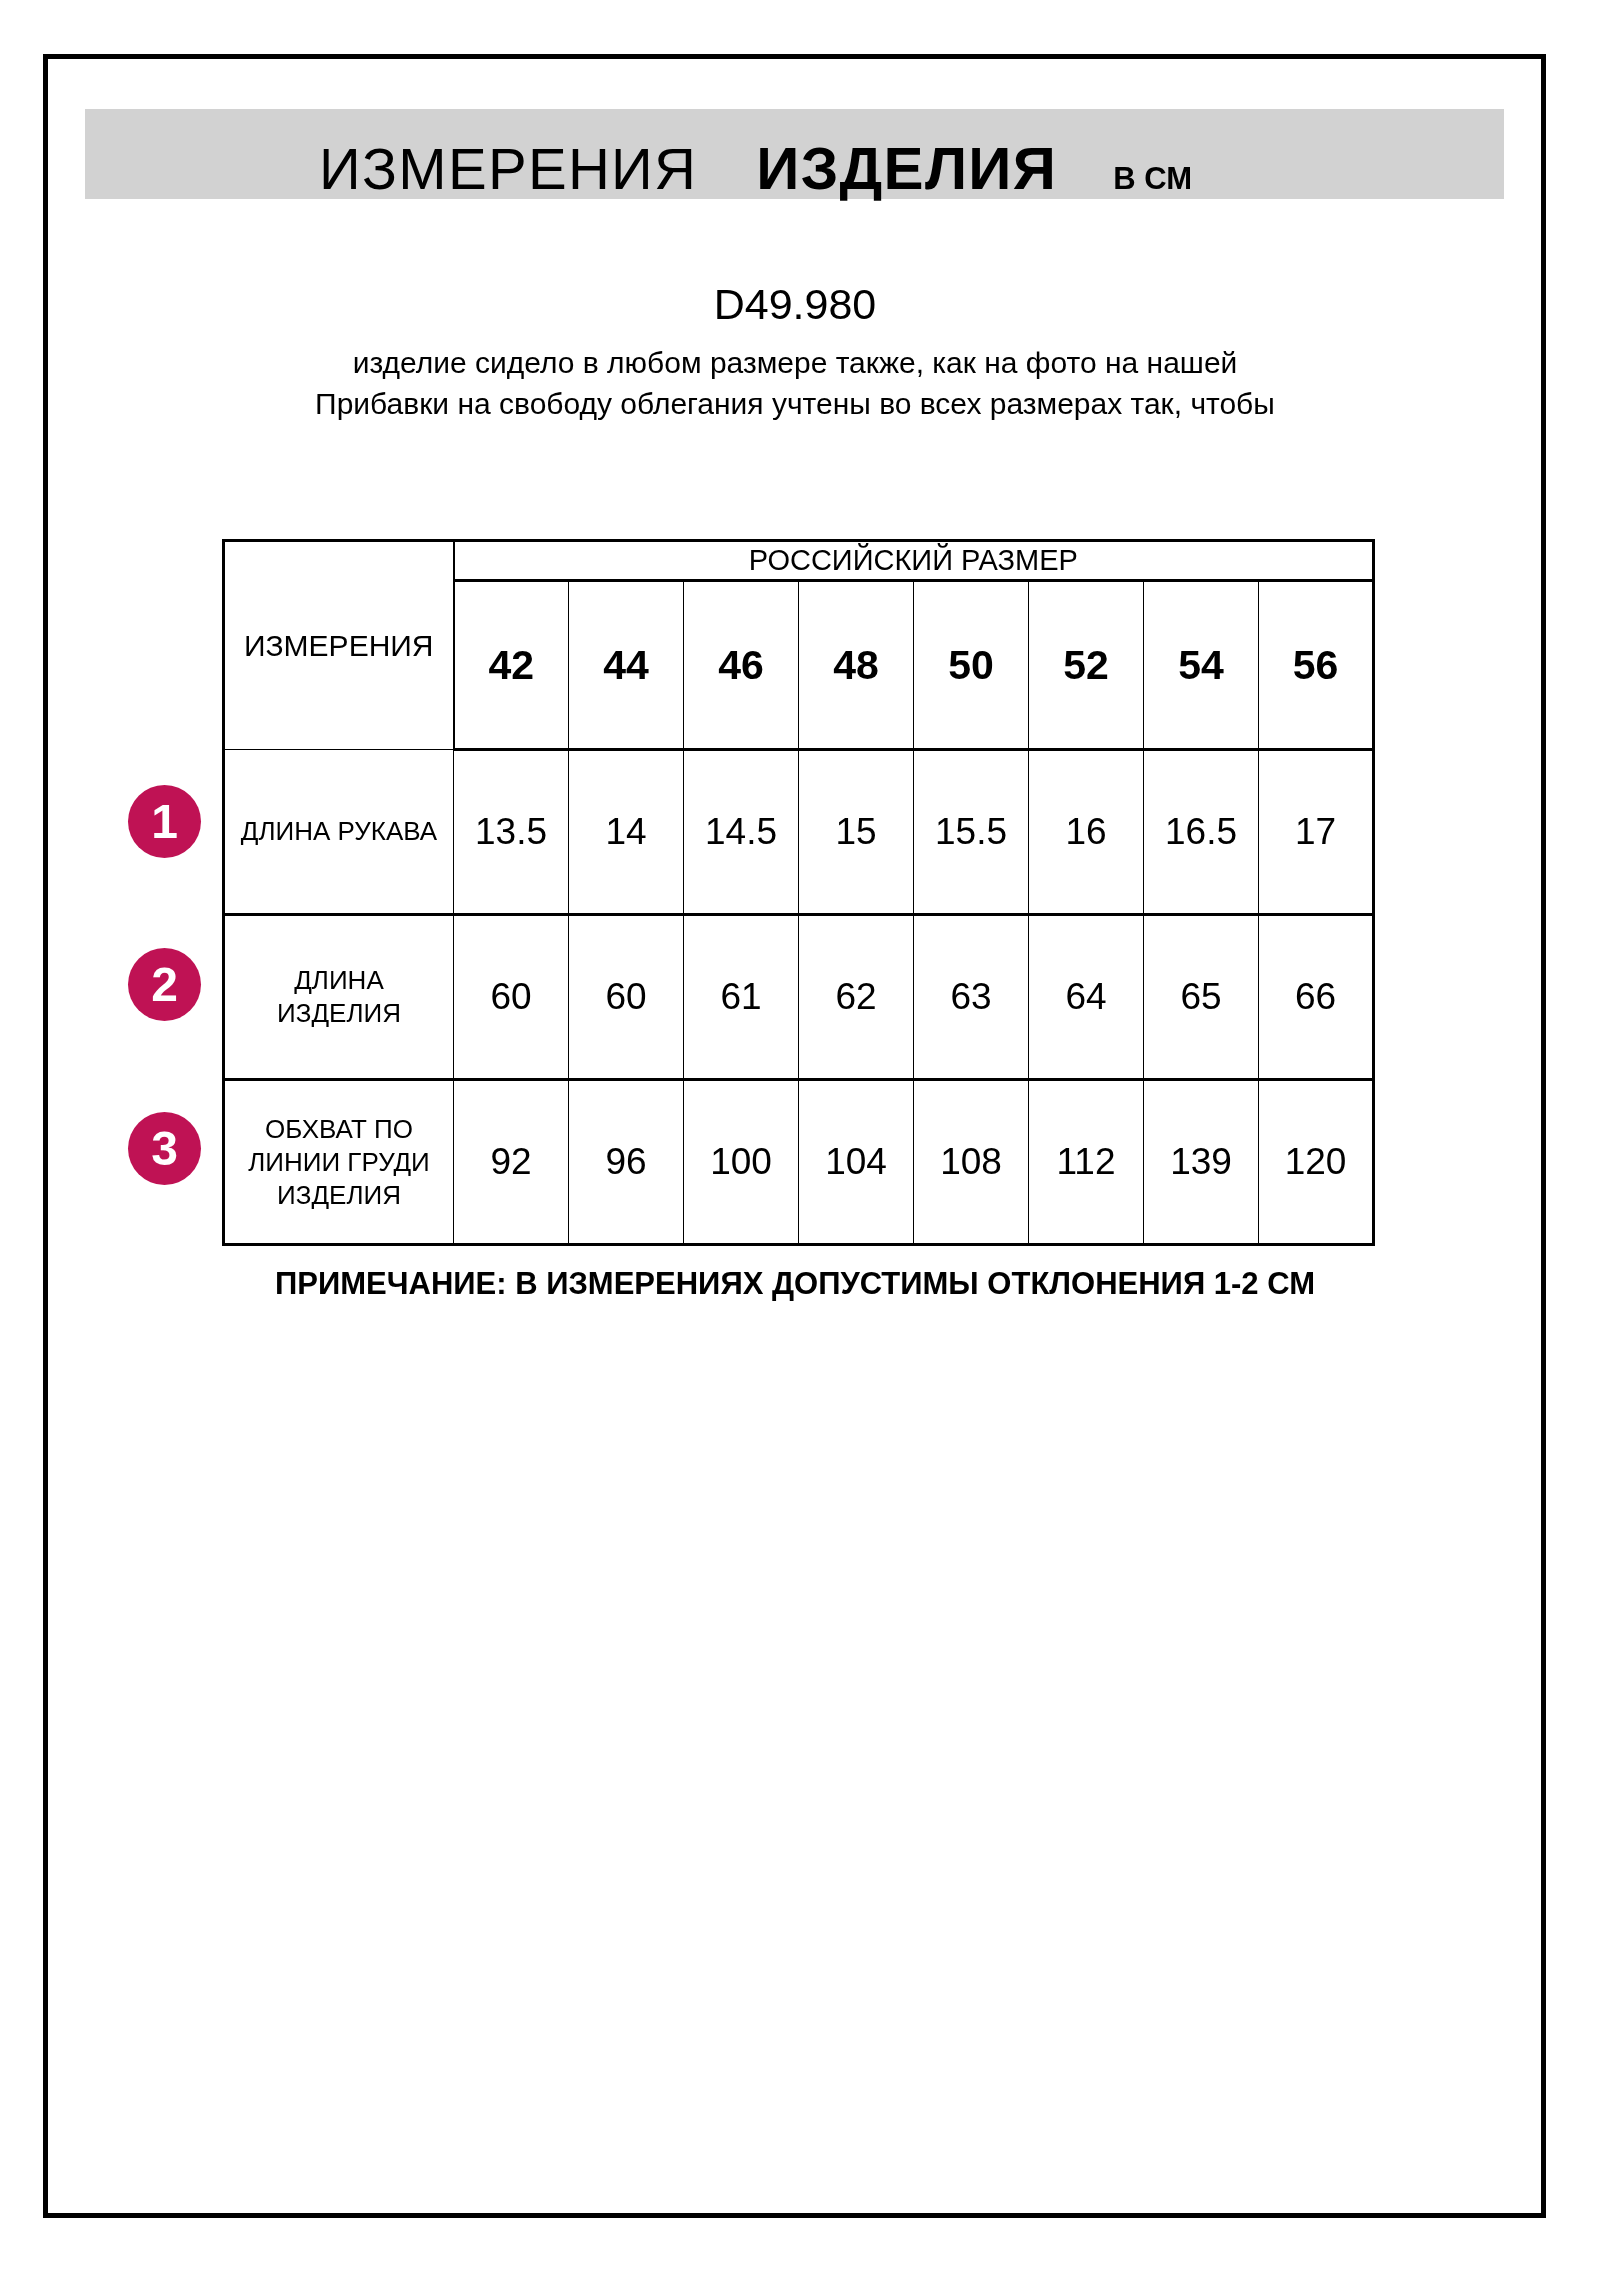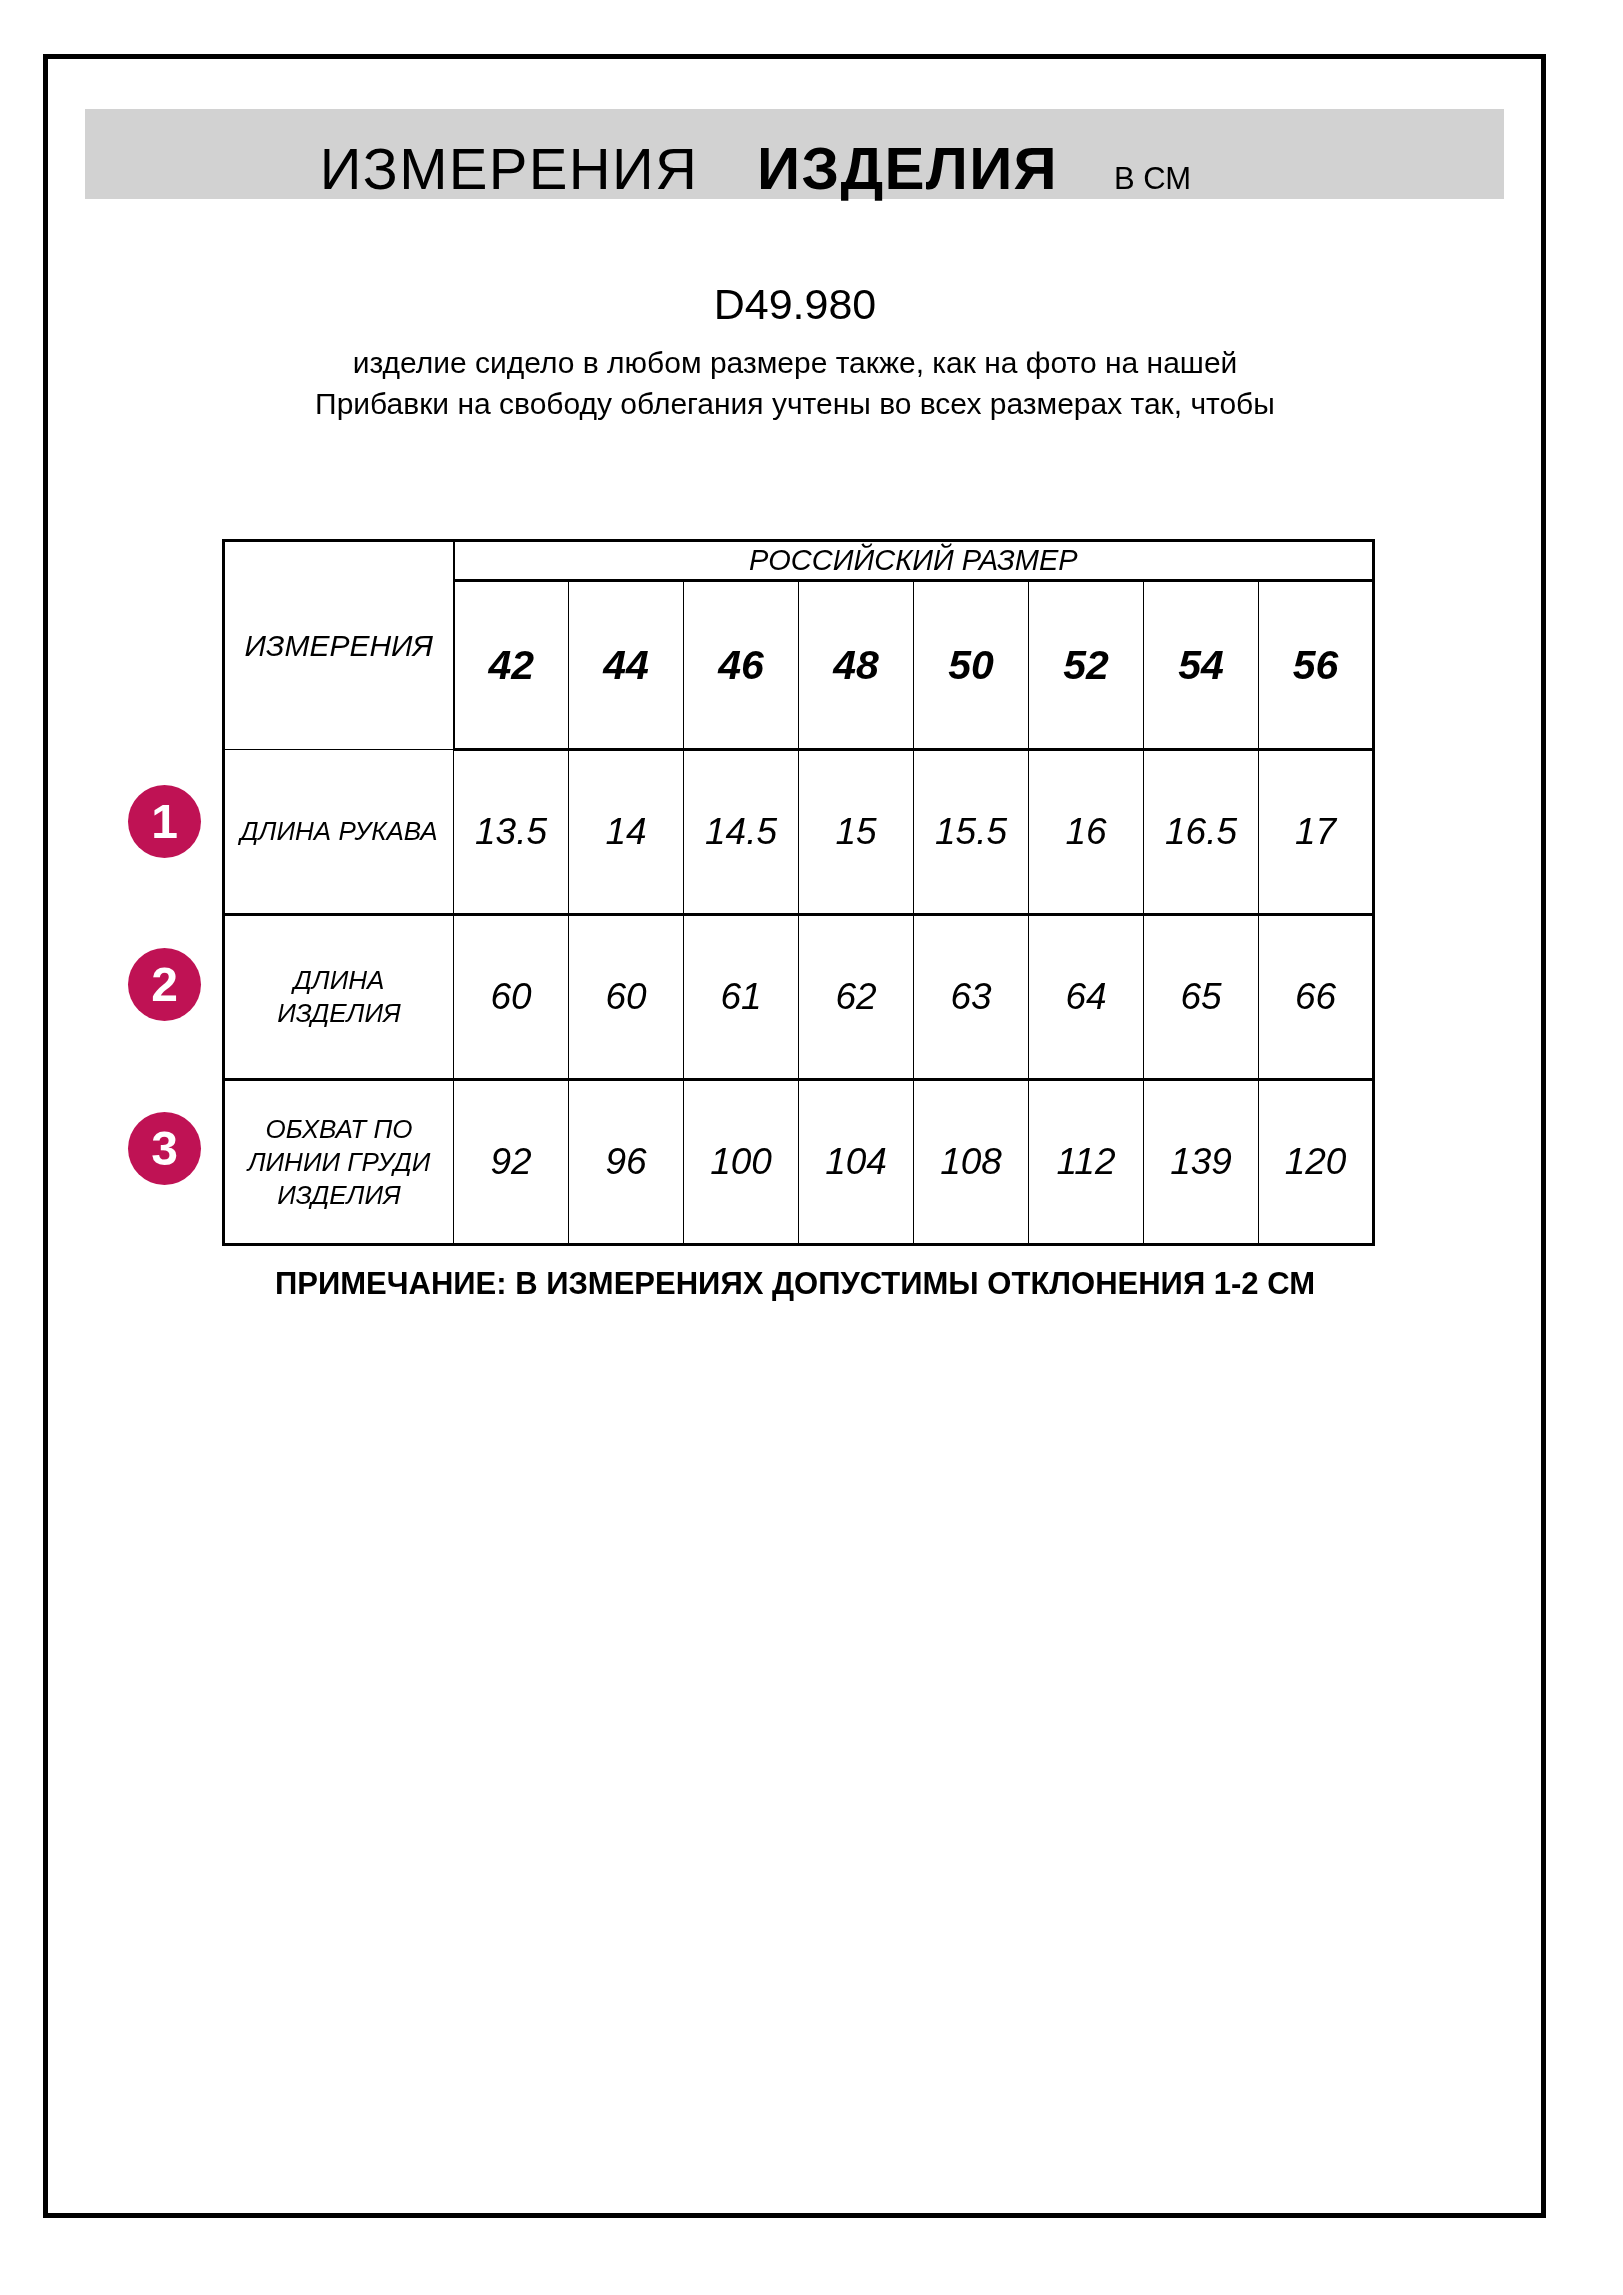--- a/index.html
+++ b/index.html
@@ -23,41 +23,40 @@
     background:#d2d2d2;
     display:flex;align-items:baseline;justify-content:center;
   }
   .title-band .inner{
     display:flex;align-items:baseline;
     transform:translateX(-39px);
     padding-top:25px;
   }
   .t1{font-size:58px;font-weight:400;letter-spacing:1.3px;}
   .t2{font-size:60px;font-weight:700;margin-left:59px;letter-spacing:1.3px;}
-  .t3{font-size:31px;font-weight:400;margin-left:56px;}
+  .t3{font-size:31px;font-weight:700;margin-left:56px;}
   .product-code{
     position:absolute;left:43px;top:280px;width:1504px;
     text-align:center;font-size:43px;font-weight:400;
   }
   .desc{
     position:absolute;left:43px;top:342px;width:1504px;
     text-align:center;font-size:30px;line-height:41px;font-weight:400;
   }
   
   table.size-table{
     position:absolute;left:222px;top:539px;
     width:1146px;
     border-collapse:collapse;table-layout:fixed;
     font-family:"Liberation Sans", sans-serif;
   }
   table.size-table td, table.size-table th{
     border:1.3px solid #000;
     text-align:center;vertical-align:middle;
     padding:0;
-    font-style:italic;
   }
   table.size-table{border:3.3px solid #000;}
   .cell-measurements{
     font-size:30px;font-weight:400;
     border-right:2px solid #000 !important;
   }
   .cell-sizegroup{
     height:37px;font-size:29px;font-weight:400;
     border-bottom:3.3px solid #000 !important;
   }

